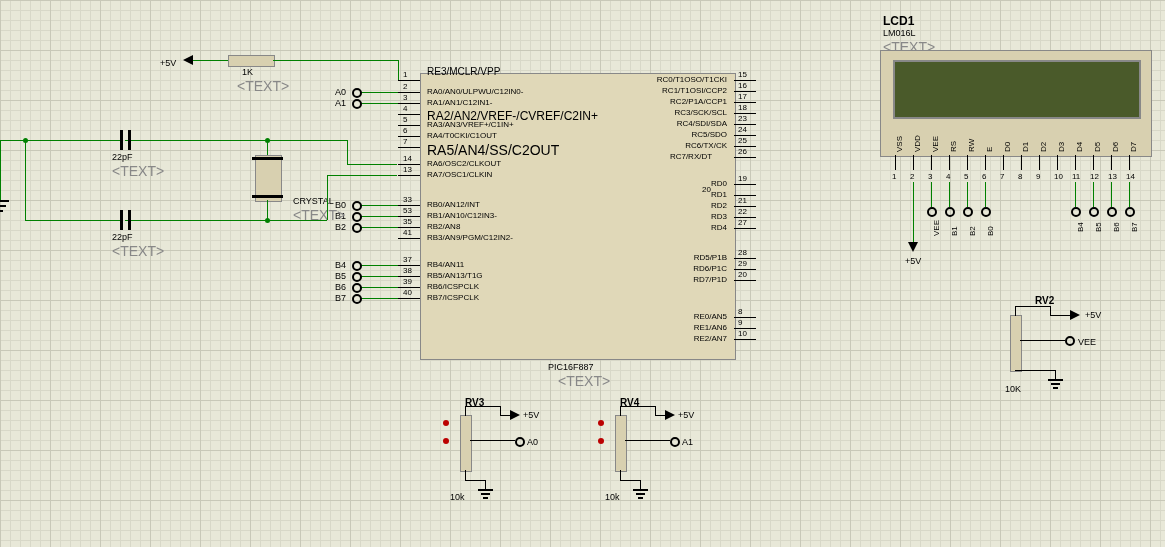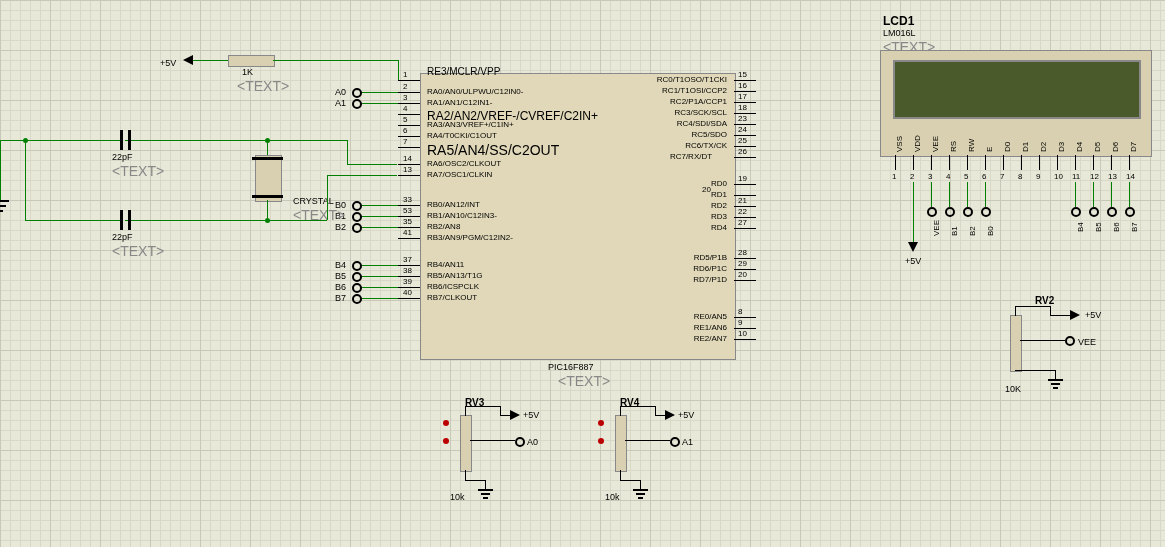--- a/index.html
+++ b/index.html
@@ -75,21 +75,21 @@
     <div class="text pin-num" style="left:403px;top:255px">37</div>
     <div class="text" style="left:427px;top:260px;font-size:8px">RB4/AN11</div>
     <div class="blackwire" style="left:398px;top:276px;width:22px;height:1px"></div>
     <div class="text pin-num" style="left:403px;top:266px">38</div>
     <div class="text" style="left:427px;top:271px;font-size:8px">RB5/AN13/T1G</div>
     <div class="blackwire" style="left:398px;top:287px;width:22px;height:1px"></div>
     <div class="text pin-num" style="left:403px;top:277px">39</div>
     <div class="text" style="left:427px;top:282px;font-size:8px">RB6/ICSPCLK</div>
     <div class="blackwire" style="left:398px;top:298px;width:22px;height:1px"></div>
     <div class="text pin-num" style="left:403px;top:288px">40</div>
-    <div class="text" style="left:427px;top:293px;font-size:8px">RB7/CLKOUT</div>
+    <div class="text" style="left:427px;top:293px;font-size:8px">RB7/ICSPCLK</div>
     <div class="wire" style="left:360px;top:92px;width:38px;height:1px"></div>
     <div class="term" style="left:352px;top:88px"></div>
     <div class="text" style="left:335px;top:87px">A0</div>
     <div class="wire" style="left:360px;top:103px;width:38px;height:1px"></div>
     <div class="term" style="left:352px;top:99px"></div>
     <div class="text" style="left:335px;top:98px">A1</div>
     <div class="wire" style="left:360px;top:205px;width:38px;height:1px"></div>
     <div class="term" style="left:352px;top:201px"></div>
     <div class="text" style="left:335px;top:200px">B0</div>
     <div class="wire" style="left:360px;top:216px;width:38px;height:1px"></div>

